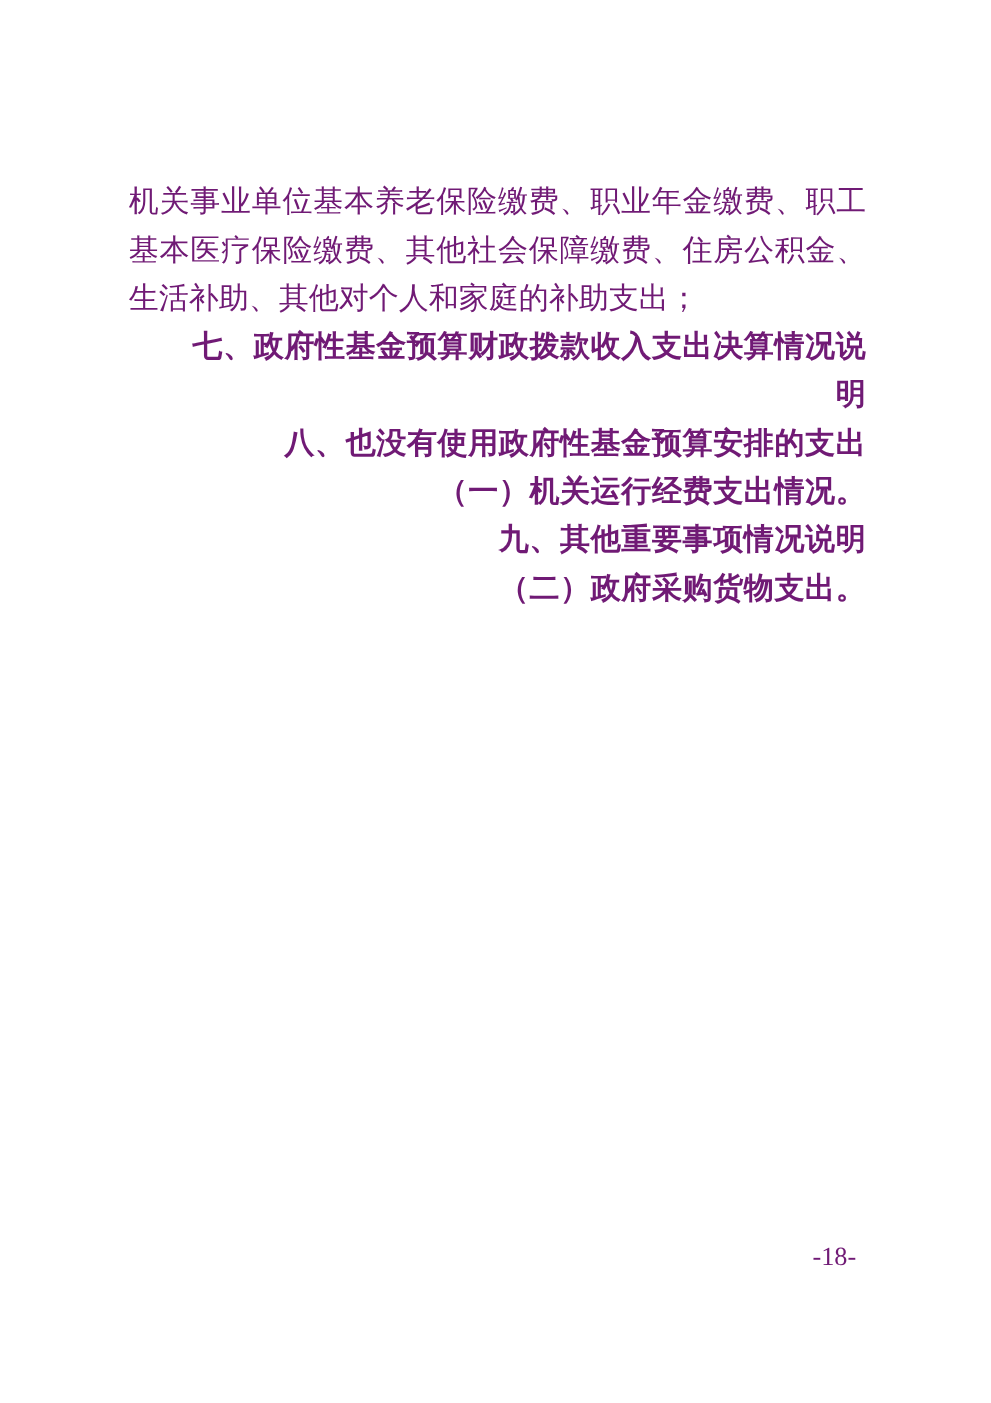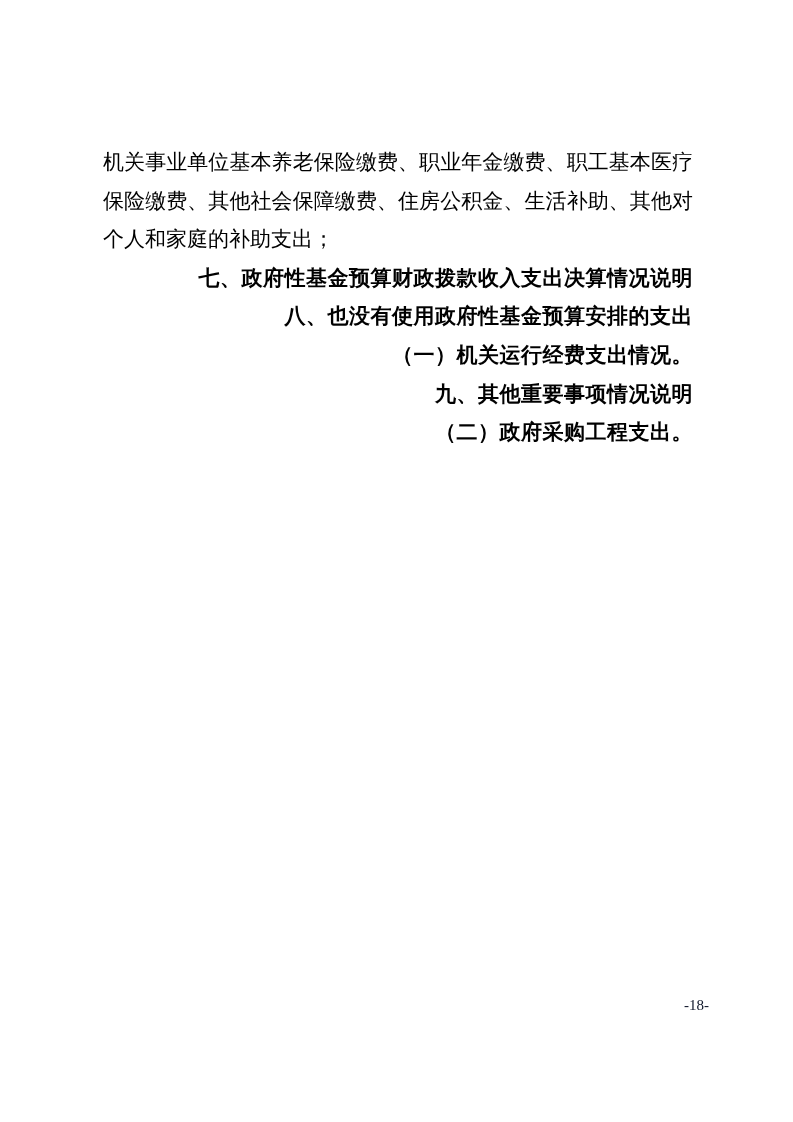--- a/index.html
+++ b/index.html
@@ -13,55 +13,55 @@
     height: 1122px;
     background: #ffffff;
     overflow: hidden;
   }
   .content {
     position: absolute;
     left: 103px;
     top: 143px;
     width: 590px;
     font-family: "Liberation Serif", "DejaVu Serif", serif;
-    font-size: 21px;
+    font-size: 24px;
     line-height: 38.6px;
-    color: #000000;
+    color: #701a75;
     text-align: justify;
     text-justify: inter-ideograph;
   }
   .content p {
     margin: 0;
   }
   .indent {
     text-indent: 2em;
   }
   .heading {
     font-family: "Liberation Sans", "DejaVu Sans", sans-serif;
     font-weight: 700;
     text-indent: 2em;
     text-align: right;
     letter-spacing: 0.5px;
   }
   .page-number {
     position: absolute;
     top: 992px;
-    right: 84px;
+    right: 108px;
     font-family: "Liberation Serif", "DejaVu Serif", serif;
-    font-size: 15px;
+    font-size: 21px;
     line-height: 26px;
-    color: #0f172a;
+    color: #701a75;
   }
 </style>
 </head>
 <body>
 
 <div class="page">
   <div class="content">
     <p class="body">机关事业单位基本养老保险缴费、职业年金缴费、职工基本医疗保险缴费、其他社会保障缴费、住房公积金、生活补助、其他对个人和家庭的补助支出；</p>
     <p class="heading">七、政府性基金预算财政拨款收入支出决算情况说明</p>
     <p class="heading">八、也没有使用政府性基金预算安排的支出</p>
     <p class="heading">（一）机关运行经费支出情况。</p>
     <p class="heading">九、其他重要事项情况说明</p>
-    <p class="heading">（二）政府采购工程支出。</p>
+    <p class="heading">（二）政府采购货物支出。</p>
   </div>
   <div class="page-number">-18-</div>
 </div>
 
 </body></html>

